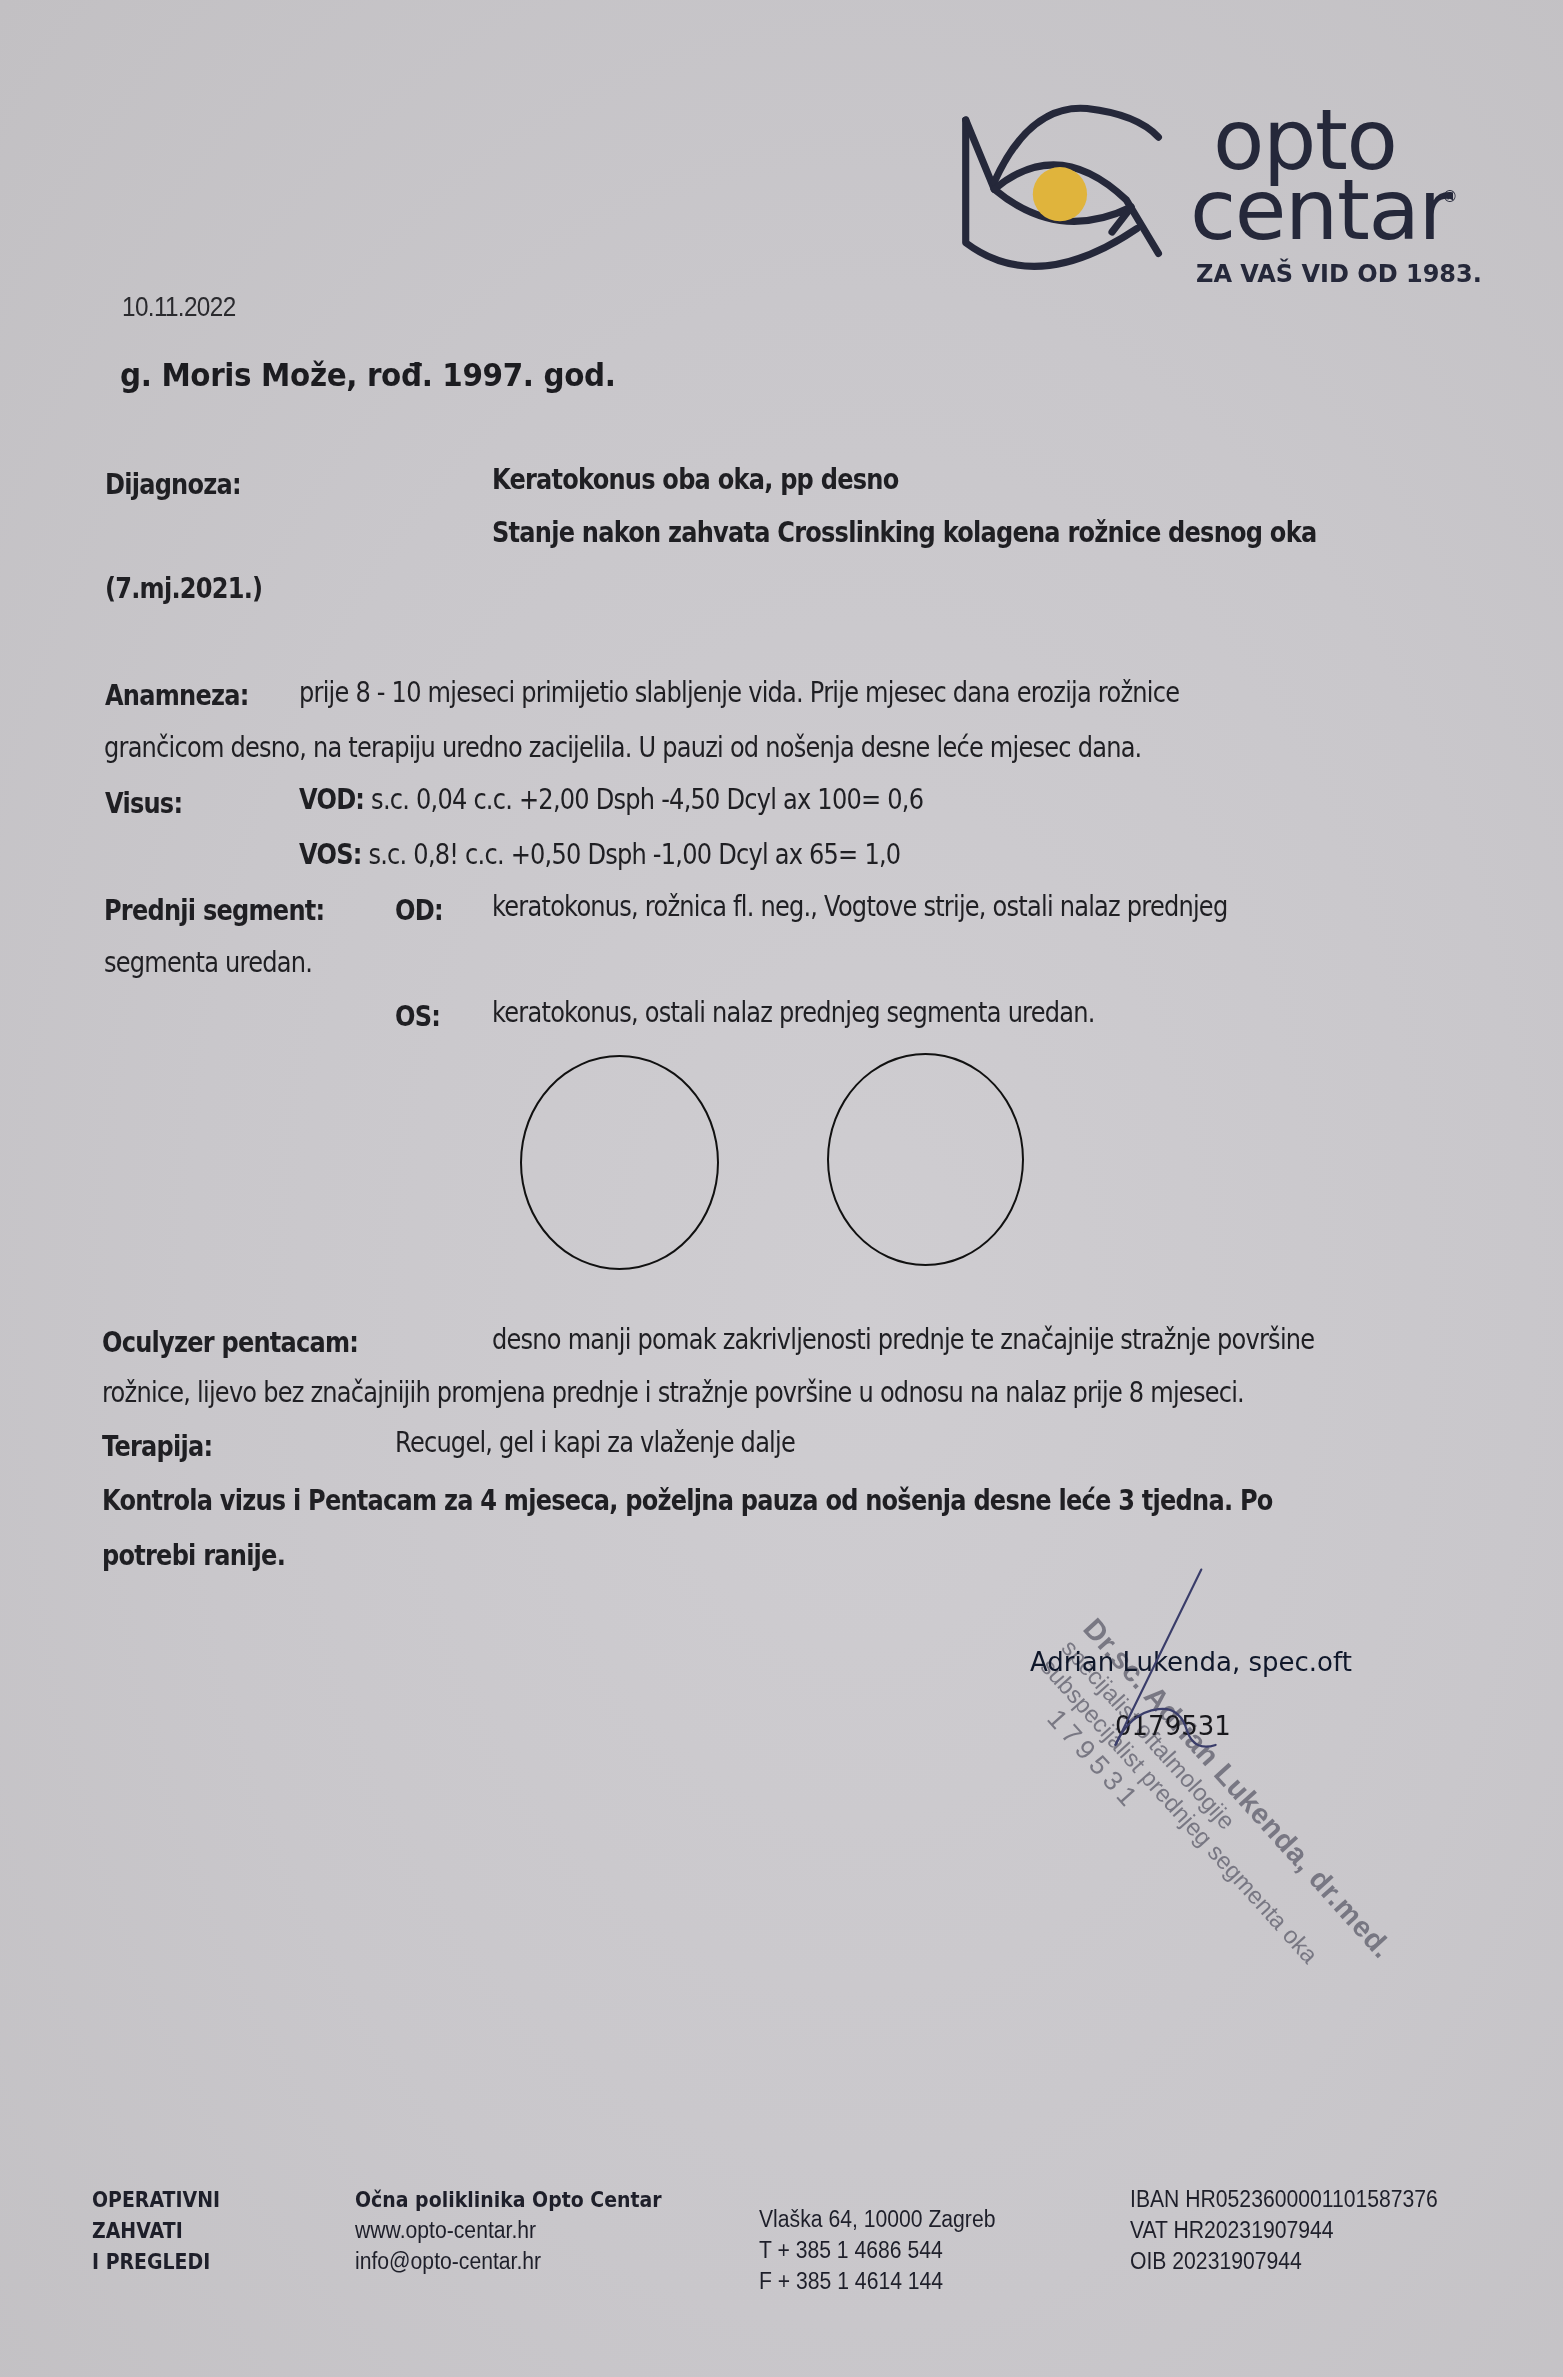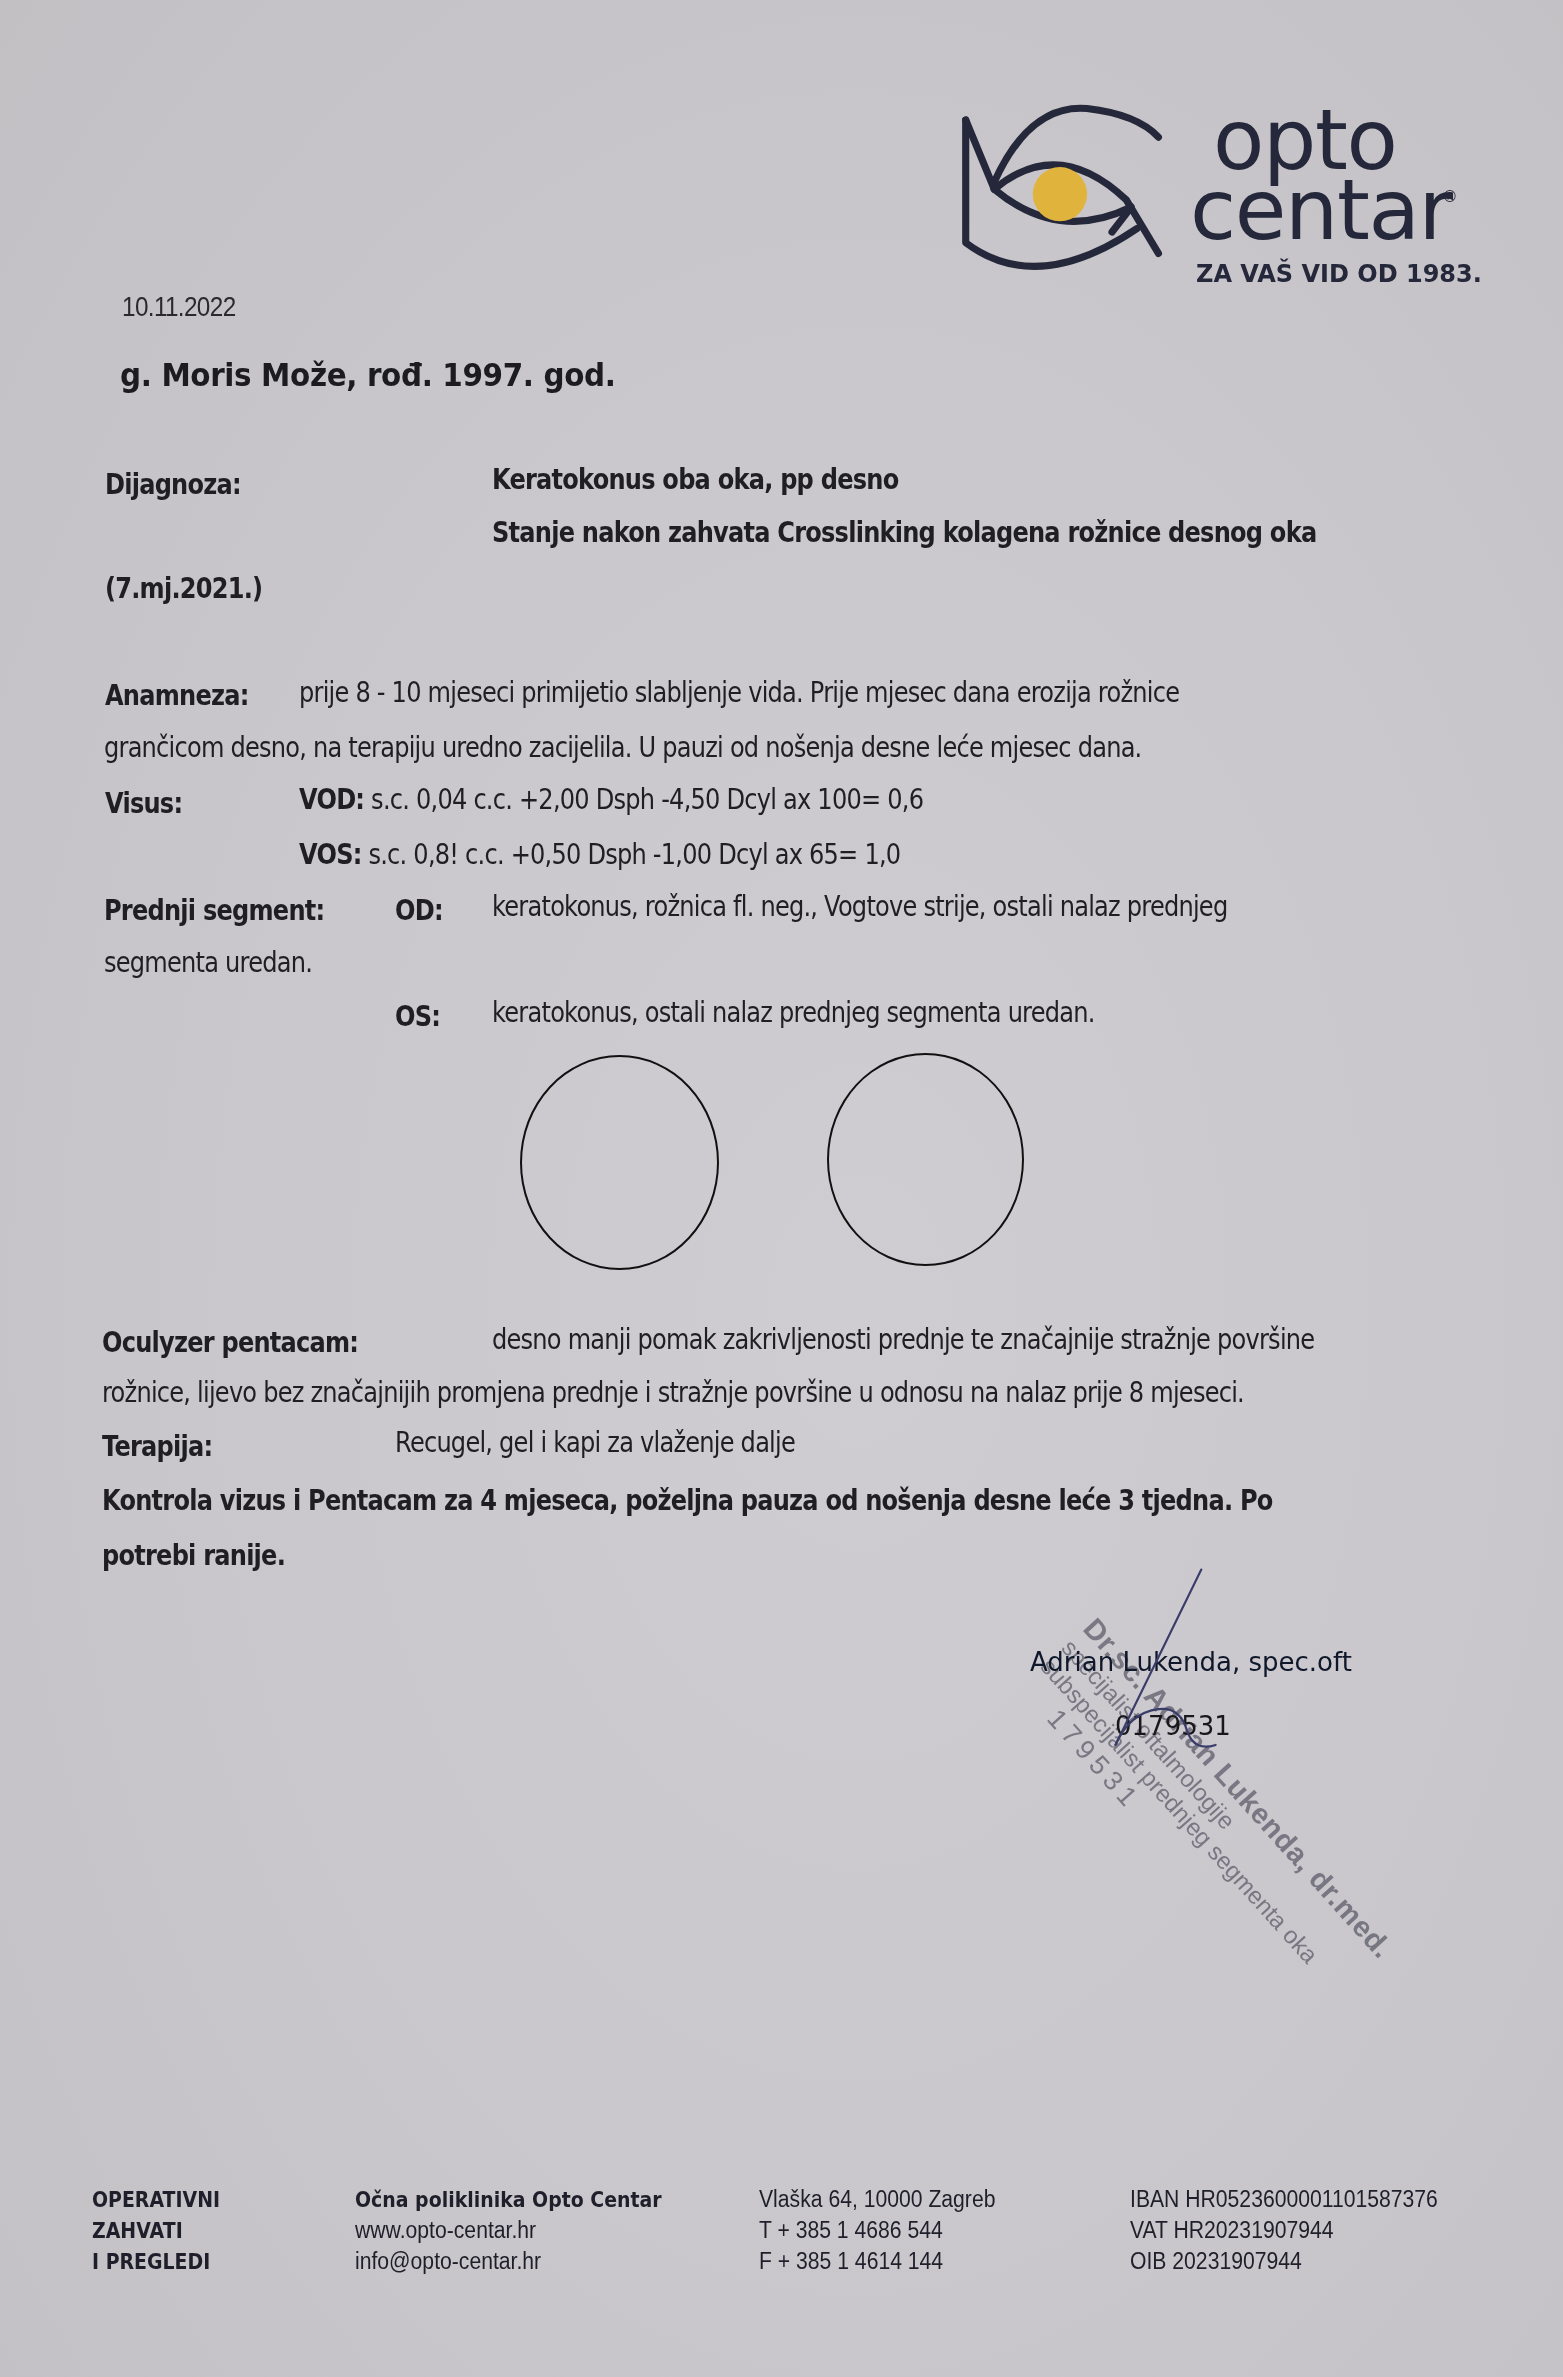--- a/index.html
+++ b/index.html
@@ -207,21 +207,21 @@
 <div class="footer-col" style="left:92px;">
   <span class="footer-head">OPERATIVNI</span>
   <span class="footer-head">ZAHVATI</span>
   <span class="footer-head">I PREGLEDI</span>
 </div>
 <div class="footer-col" style="left:355px;">
   <span class="footer-head">Očna poliklinika Opto Centar</span>
   <span class="footer-txt">www.opto-centar.hr</span>
   <span class="footer-txt">info@opto-centar.hr</span>
 </div>
-<div class="footer-col" style="left:759px;">
+<div class="footer-col" style="left:759px;margin-top:20px;">
   <span class="footer-txt">Vlaška 64, 10000 Zagreb</span>
   <span class="footer-txt">T + 385 1 4686 544</span>
   <span class="footer-txt">F + 385 1 4614 144</span>
 </div>
 <div class="footer-col" style="left:1130px;">
   <span class="footer-txt">IBAN HR0523600001101587376</span>
   <span class="footer-txt">VAT HR20231907944</span>
   <span class="footer-txt">OIB 20231907944</span>
 </div>
 

